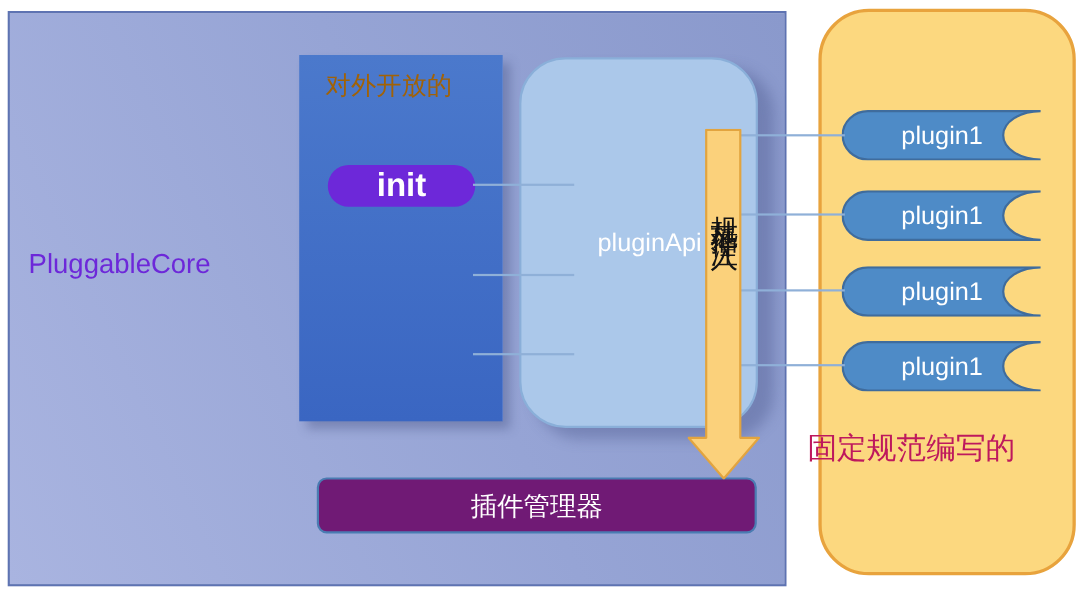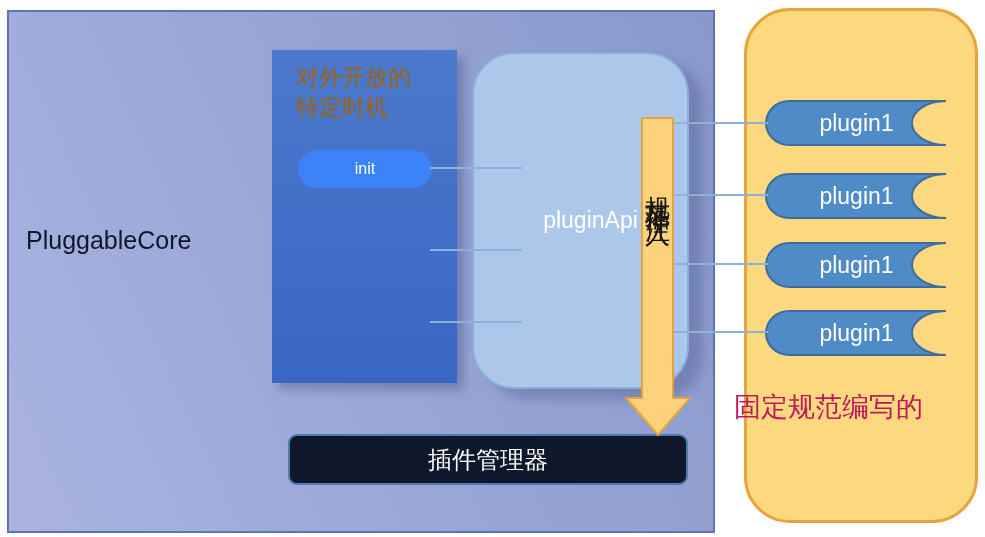--- a/index.html
+++ b/index.html
@@ -7,45 +7,45 @@
     position:relative;width:985px;height:537px;background:#ffffff;overflow:hidden;
     font-family:"Liberation Sans","DejaVu Sans",sans-serif;
   }
   .abs{position:absolute;}
   
   .core{
     left:7px;top:10px;width:708px;height:523px;box-sizing:border-box;
     background:linear-gradient(245deg,#8a99cc 0%,#96a4d5 45%,#a9b4e0 100%);
     border:2px solid #5e73b2;z-index:1;
   }
-  .core-label{left:26px;top:226px;color:#0f172a;font-size:25px;z-index:3;}
+  .core-label{left:26px;top:226px;color:#6d28d9;font-size:25px;z-index:3;}
   
   .hooks-panel{
     left:272px;top:50px;width:185px;height:333px;box-sizing:border-box;
     background:linear-gradient(180deg,#4b79cc 0%,#3a66c2 100%);
     box-shadow:7px 7px 9px rgba(55,65,115,0.35);z-index:2;
   }
   .hooks-title{left:296px;top:62px;color:#a16207;font-size:23px;line-height:30px;z-index:3;}
   .pill{
-    left:298px;width:134px;height:38px;border-radius:19px;background:#3b82f6;
-    color:#ffffff;font-size:16px;display:flex;align-items:center;justify-content:center;z-index:3;
+    left:298px;width:134px;height:38px;border-radius:19px;background:#6d28d9;
+    color:#ffffff;font-size:30px;display:flex;align-items:center;justify-content:center;z-index:3;font-weight:bold;
   }
   .pill-init{top:150px;} .pill-destory{top:232px;} .pill-emit{top:304px;}
   
   .plugin-api{
     left:472px;top:52px;width:217px;height:337px;box-sizing:border-box;border-radius:42px;
     background:#abc8ea;border:2px solid #8aafd9;
     box-shadow:14px 10px 12px rgba(75,88,140,0.40);z-index:2;
     display:flex;align-items:center;justify-content:center;padding-left:20px;
   }
   .plugin-api-label{color:#ffffff;font-size:23px;}
   
   .manager{
     left:288px;top:434px;width:400px;height:51px;box-sizing:border-box;border-radius:9px;
-    background:#0f172a;border:2px solid #4a7cb2;color:#ffffff;font-size:24px;
+    background:#701a75;border:2px solid #4a7cb2;color:#ffffff;font-size:24px;
     display:flex;align-items:center;justify-content:center;z-index:3;
   }
   
   .conn{height:2px;background:#8fb0d8;z-index:4;}
   .conn-hook{left:430px;width:92px;}
   .conn-h1{top:167px;} .conn-h2{top:249px;} .conn-h3{top:321px;}
   .conn-plugin{left:672px;width:96px;}
   .conn-p1{top:122px;} .conn-p2{top:194px;} .conn-p3{top:263px;} .conn-p4{top:331px;}
   
   .arrow-svg{left:625px;top:117px;width:66px;height:319px;z-index:6;}
@@ -72,21 +72,20 @@
 <body>
 
 <div class="stage">
 
   <div class="abs core"></div>
   <div class="abs core-label">PluggableCore</div>
 
   <div class="abs hooks-panel"></div>
   <div class="abs hooks-title">
     <div>对外开放的</div>
-    <div>特定时机</div>
   </div>
   <div class="abs pill pill-init">init</div>
 
   <div class="abs plugin-api">
     <span class="plugin-api-label">pluginApi</span>
   </div>
 
   <div class="abs conn conn-hook conn-h1"></div>
   <div class="abs conn conn-hook conn-h2"></div>
   <div class="abs conn conn-hook conn-h3"></div>

